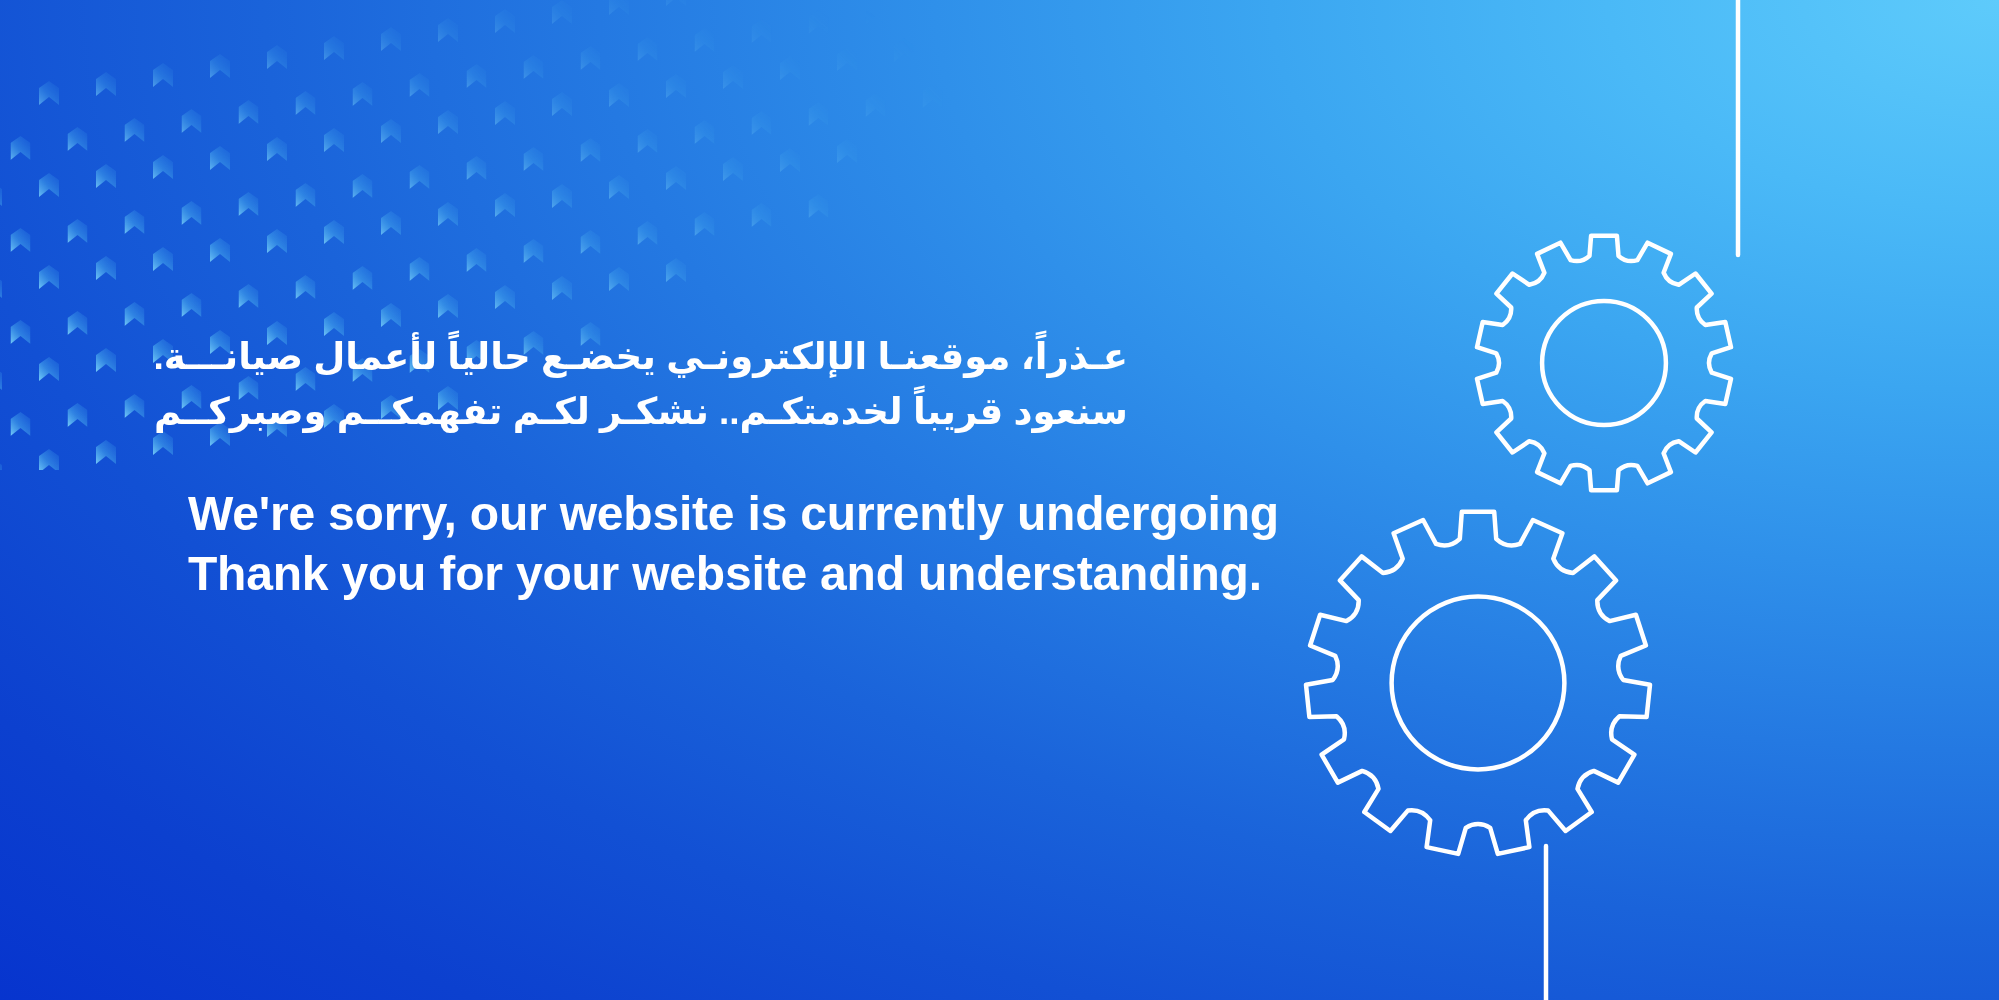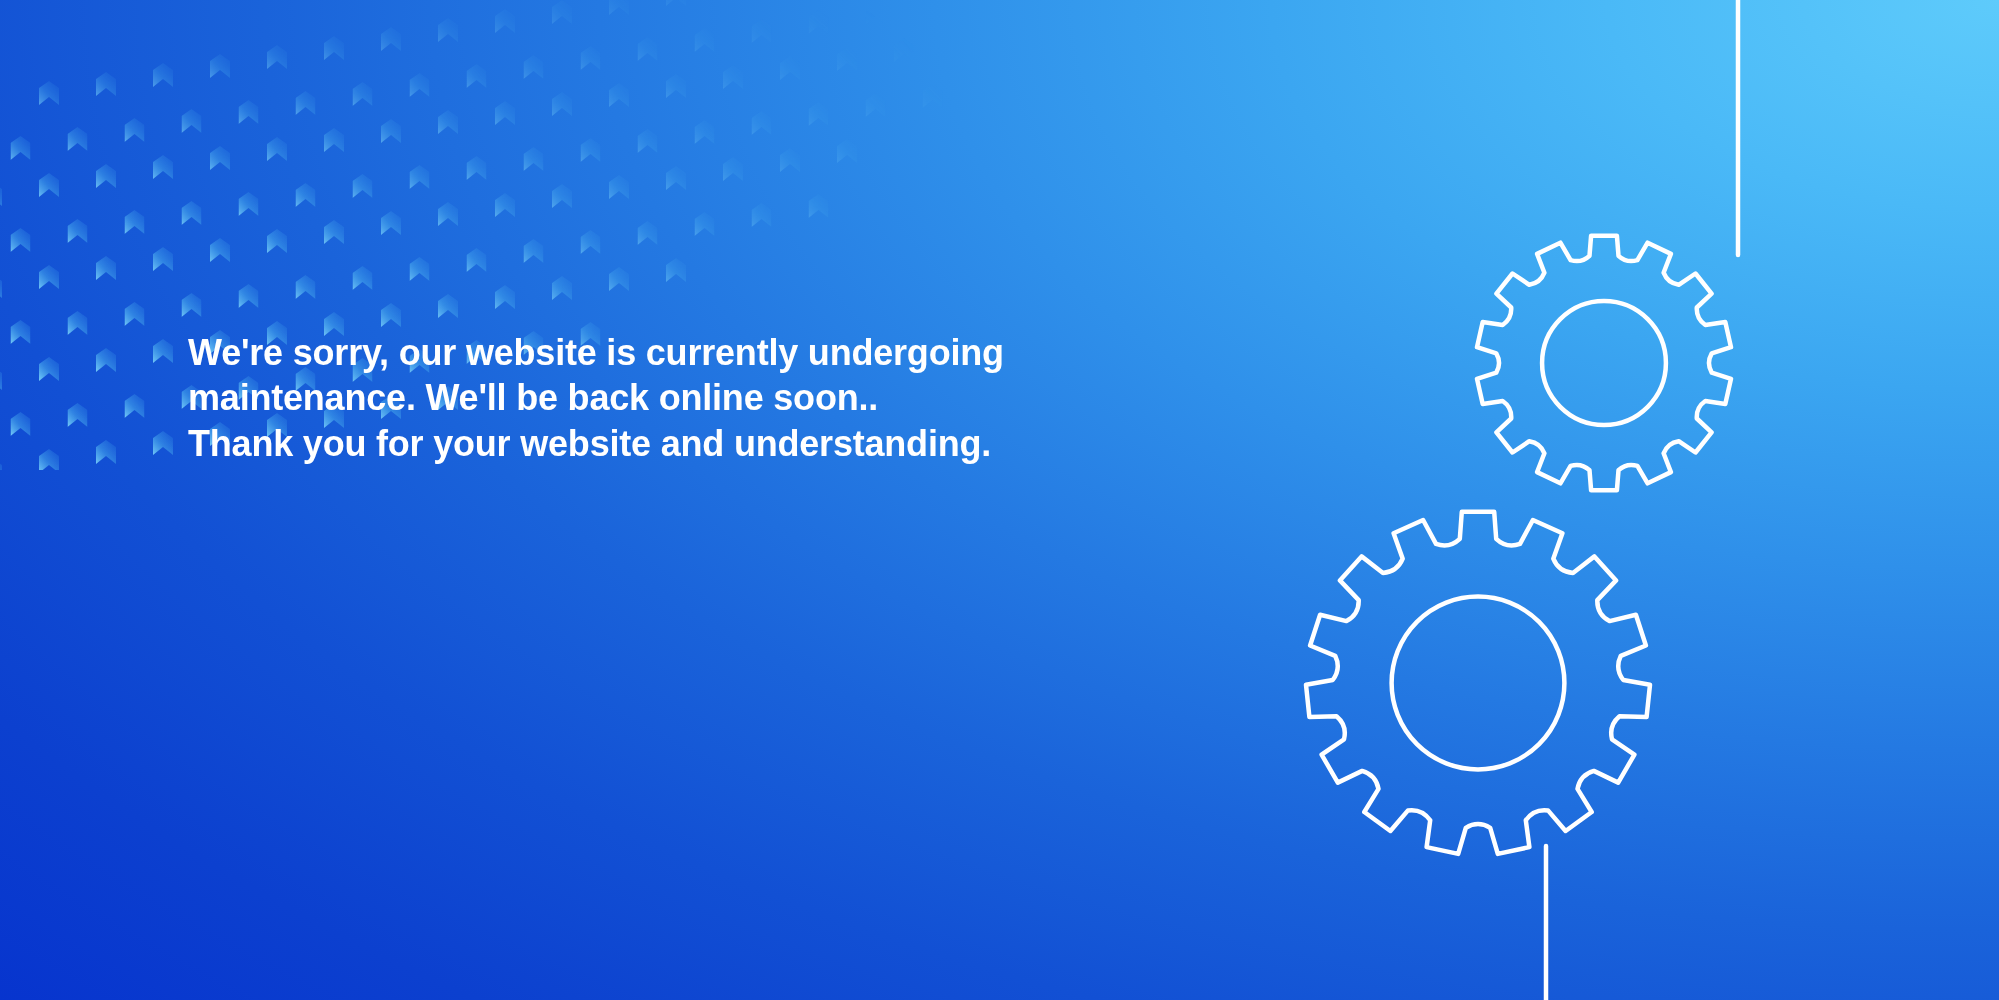--- a/index.html
+++ b/index.html
@@ -69,21 +69,21 @@
   }
   #arabic-paragraph {
     width: 940px;
     margin-bottom: 44px;
   }
   #english-paragraph {
     color: #ffffff;
   }
   .en-line {
     color: #ffffff;
-    font-size: 36px;
+    font-size: 48px;
     font-weight: 700;
     line-height: 1.26;
     letter-spacing: -0.2px;
     white-space: nowrap;
   }
 </style>
 </head>
 <body>
 
 <div id="stage">
@@ -246,22 +246,25 @@
         <circle cx="1604" cy="363" r="61.919999999999995" stroke-width="4.5" stroke="#ffffff"></circle>
         <path d="M1459.8 538.8L1461.8 511.8L1494.2 511.8L1496.2 538.8Q1506.6 548.7 1520.0 543.9L1520.0 543.9L1532.9 520.0L1562.4 533.2L1553.3 558.7Q1558.7 571.9 1573.0 573.0L1573.0 573.0L1594.4 556.4L1616.1 580.4L1597.3 600.1Q1596.9 614.3 1609.5 621.1L1609.5 621.1L1635.9 614.7L1645.9 645.5L1620.8 655.8Q1614.6 668.6 1623.3 680.0L1623.3 680.0L1650.0 684.8L1646.6 717.0L1619.5 716.2Q1608.6 725.4 1612.0 739.3L1612.0 739.3L1634.4 754.6L1618.2 782.6L1593.8 770.9Q1580.1 774.9 1577.5 788.9L1577.5 788.9L1591.7 812.0L1565.6 831.0L1548.0 810.4Q1533.9 808.5 1525.8 820.3L1525.8 820.3L1529.4 847.1L1497.8 853.9L1490.2 827.8Q1478.0 820.3 1465.8 827.8L1465.8 827.8L1458.2 853.9L1426.6 847.1L1430.2 820.3Q1422.1 808.5 1408.0 810.4L1408.0 810.4L1390.4 831.0L1364.3 812.0L1378.5 788.9Q1375.9 774.9 1362.2 770.9L1362.2 770.9L1337.8 782.6L1321.6 754.6L1344.0 739.3Q1347.4 725.4 1336.5 716.2L1336.5 716.2L1309.4 717.0L1306.0 684.8L1332.7 680.0Q1341.4 668.6 1335.2 655.8L1335.2 655.8L1310.1 645.5L1320.1 614.7L1346.5 621.1Q1359.1 614.3 1358.7 600.1L1358.7 600.1L1339.9 580.4L1361.6 556.4L1383.0 573.0Q1397.3 571.9 1402.7 558.7L1402.7 558.7L1393.6 533.2L1423.1 520.0L1436.0 543.9Q1449.4 548.7 1459.8 538.8Z" stroke-width="4.5" stroke="#ffffff"></path>
         <circle cx="1478" cy="683" r="86.39999999999999" stroke-width="4.5" stroke="#ffffff"></circle>
         <path d="M1738 0 L1738 255" stroke-width="4.5" stroke="#ffffff"></path>
         <path d="M1546 846 L1546 1000" stroke-width="4.5" stroke="#ffffff"></path>
       </g>
   </svg>
 
   <div id="text-block">
 
+    <div id="arabic-paragraph">
+      <div class="ar-line" lang="ar">عـذراً، موقعنـا الإلكترونـي يخضـع حالياً لأعمال صيانـــة.</div>
+      <div class="ar-line" lang="ar">سنعود قريباً لخدمتكـم.. نشكـر لكـم تفهمكــم وصبركــم</div>
+    </div>
 
     <div id="english-paragraph">
       <div class="en-line" lang="en">We're sorry, our website is currently undergoing</div>
-      <div class="en-line" lang="en">maintenance. We'll be back online soon..</div>
       <div class="en-line" lang="en">Thank you for your website and understanding.</div>
     </div>
 
   </div>
 
 </div>
 
 </body></html>

